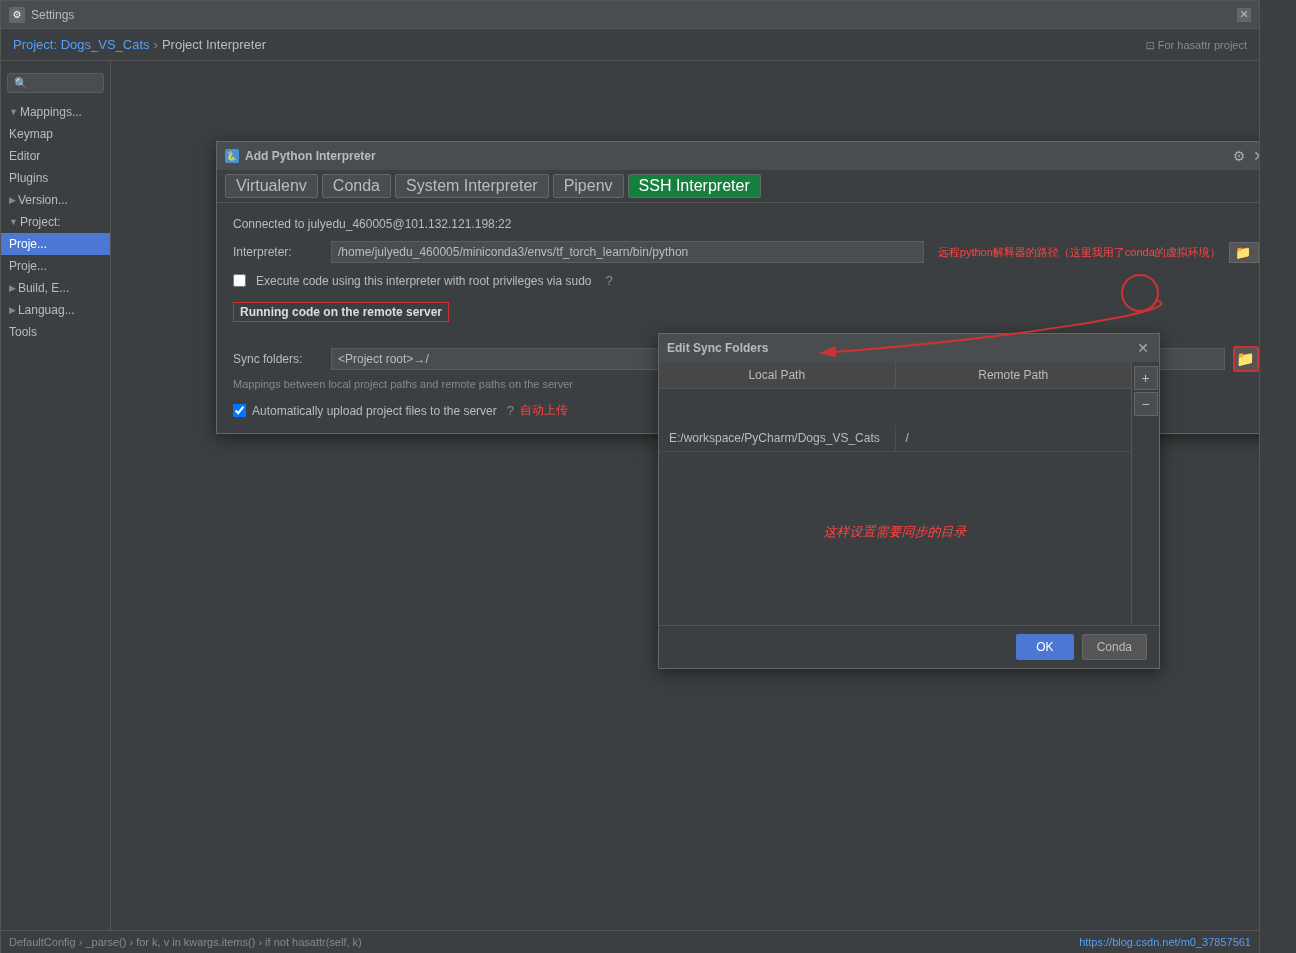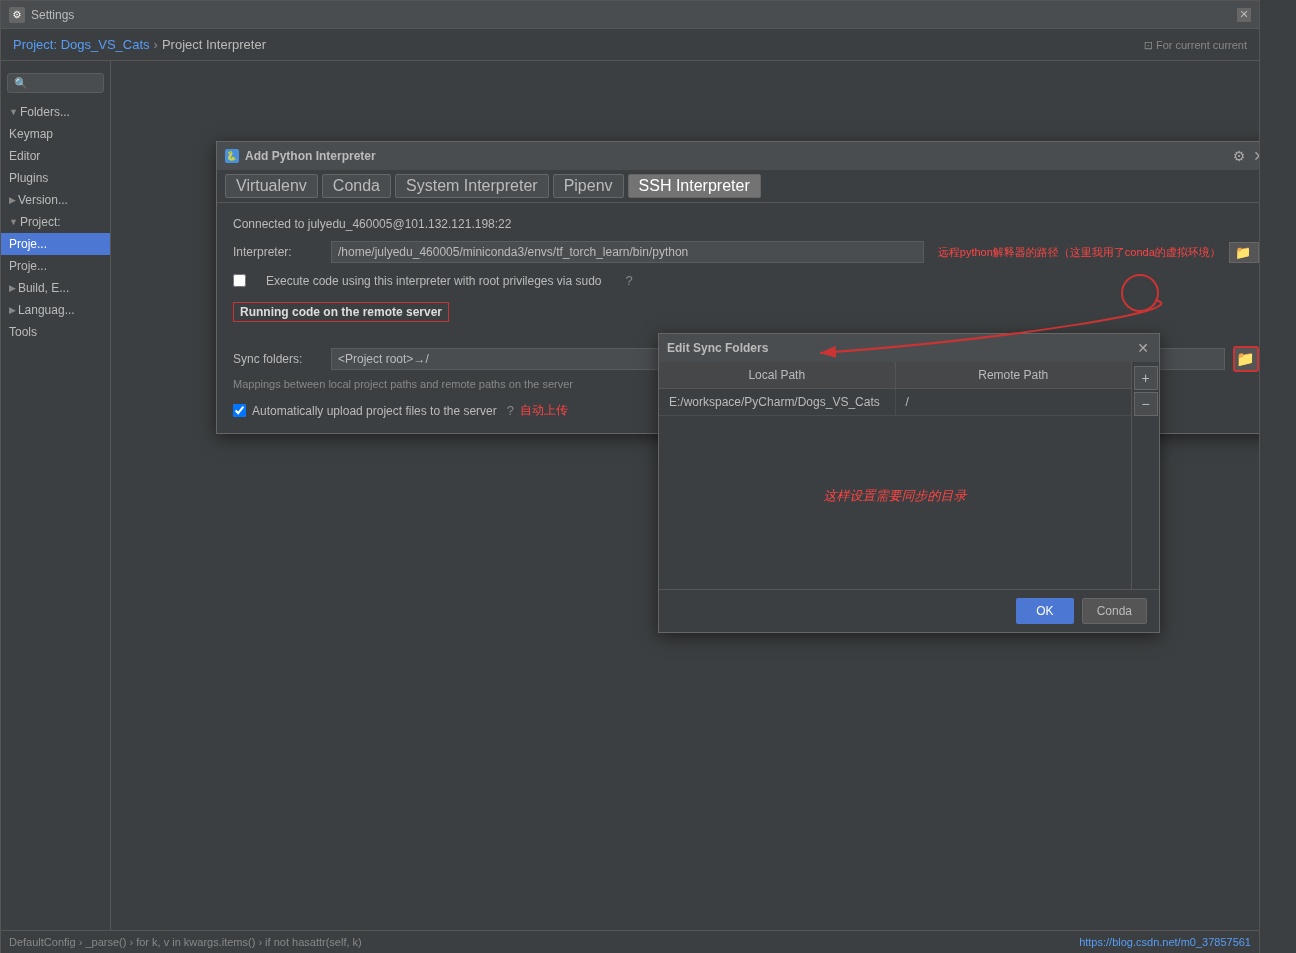--- a/index.html
+++ b/index.html
@@ -231,21 +231,21 @@
       padding: 2px 10px;
       background: #4a4d50;
       border: 1px solid #666;
       color: #bbb;
       font-size: 16px;
       cursor: pointer;
       border-radius: 2px;
     }
 
     .interpreter-type-tab.active {
-      background: #737373;
+      background: #15803d;
       color: #fff;
     }
 
     .dialog-body {
       padding: 14px 16px;
       background: #3c3f41;
     }
 
     .form-row {
       display: flex;
@@ -280,21 +280,21 @@
       border: 1px solid #666;
       padding: 2px 6px;
       color: #bbb;
       cursor: pointer;
       font-size: 13px;
     }
 
     .checkbox-row {
       display: flex;
       align-items: center;
-      gap: 20px;
+      gap: 10px;
       margin-bottom: 14px;
       margin-left: 0;
     }
 
     .checkbox-row input[type="checkbox"] {
       width: 13px;
       height: 13px;
     }
 
     .checkbox-label {
@@ -424,20 +424,21 @@
     .sync-col-header:last-child { border-right: none; text-align: center; }
 
     .sync-table-body {
       min-height: 200px;
       background: #3c3f41;
     }
 
     .sync-row {
       display: flex;
       border-bottom: 1px solid #4a4d50;
+      margin-top: 36px;
     }
 
     .sync-cell {
       flex: 1;
       padding: 6px 10px;
       color: #bbbbbb;
       font-size: 12px;
       border-right: 1px solid #4a4d50;
     }
 
@@ -548,30 +549,30 @@
       <div class="title-icon">⚙</div>
       <span class="title-text">Settings</span>
     </div>
     <button class="title-close">✕</button>
   </div>
 
   <div class="breadcrumb-bar">
     <span class="breadcrumb-link">Project: Dogs_VS_Cats</span>
     <span class="breadcrumb-sep">›</span>
     <span class="breadcrumb-current">Project Interpreter</span>
-    <span class="for-current-project">⊡ For current current</span>
+    <span class="for-current-project">⊡ For hasattr project</span>
   </div>
 
   <div class="main-content">
 
     <div class="sidebar">
       <input class="sidebar-search" type="text" placeholder="🔍" style="">
       <div class="sidebar-item sidebar-item-expandable">
         <span class="arrow">▼</span>
-        <span>Folders...</span>
+        <span>Mappings...</span>
       </div>
       <div class="sidebar-item">
         <span>Keymap</span>
       </div>
       <div class="sidebar-item">
         <span>Editor</span>
       </div>
       <div class="sidebar-item">
         <span>Plugins</span>
       </div>

